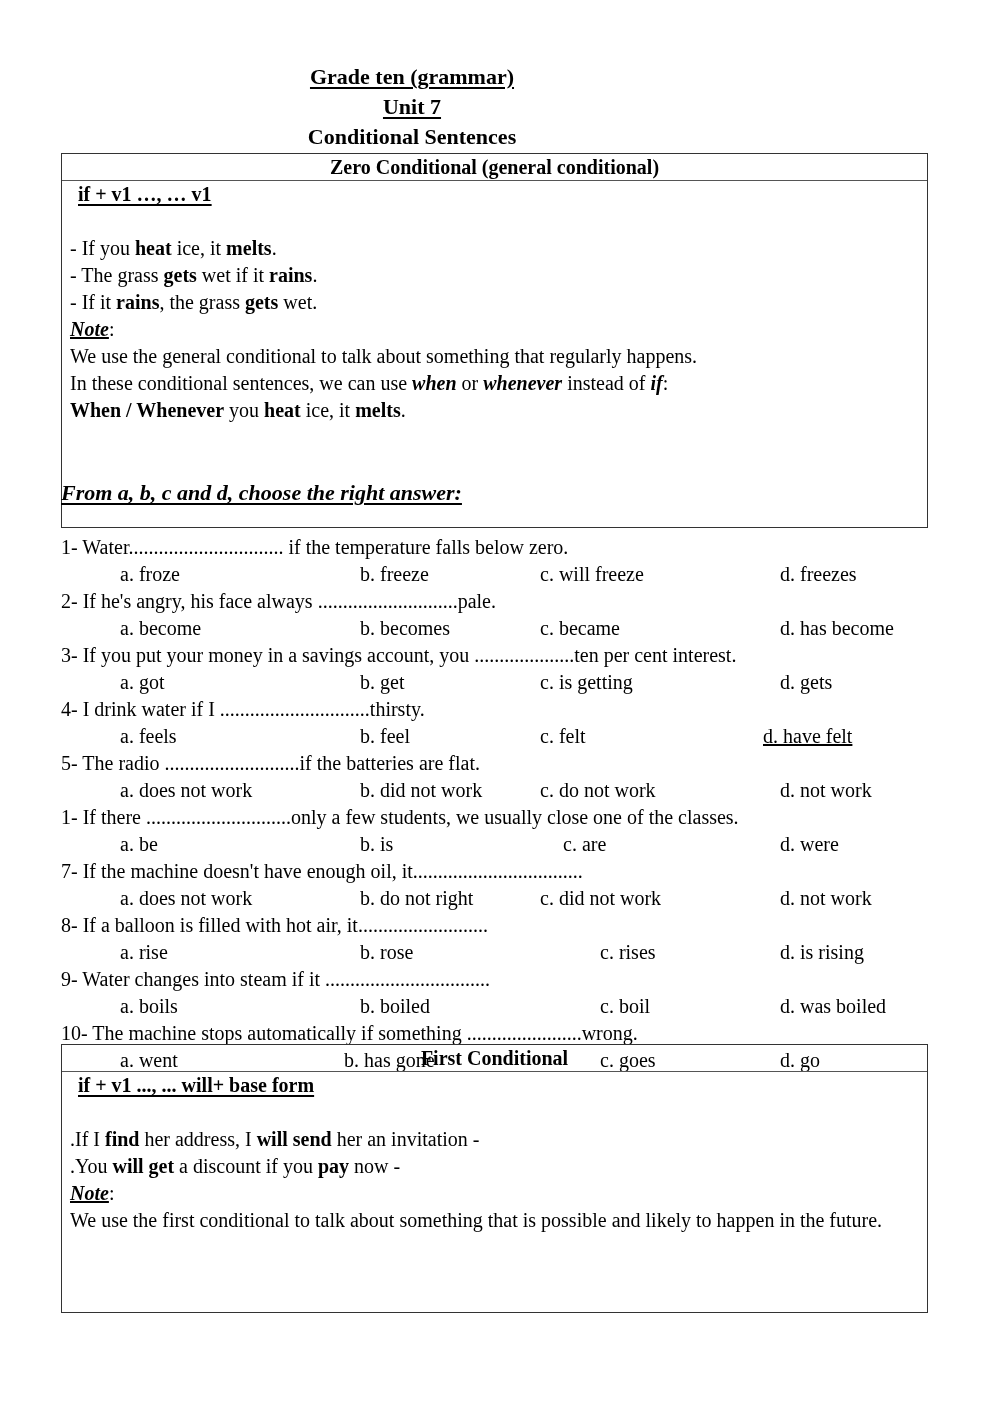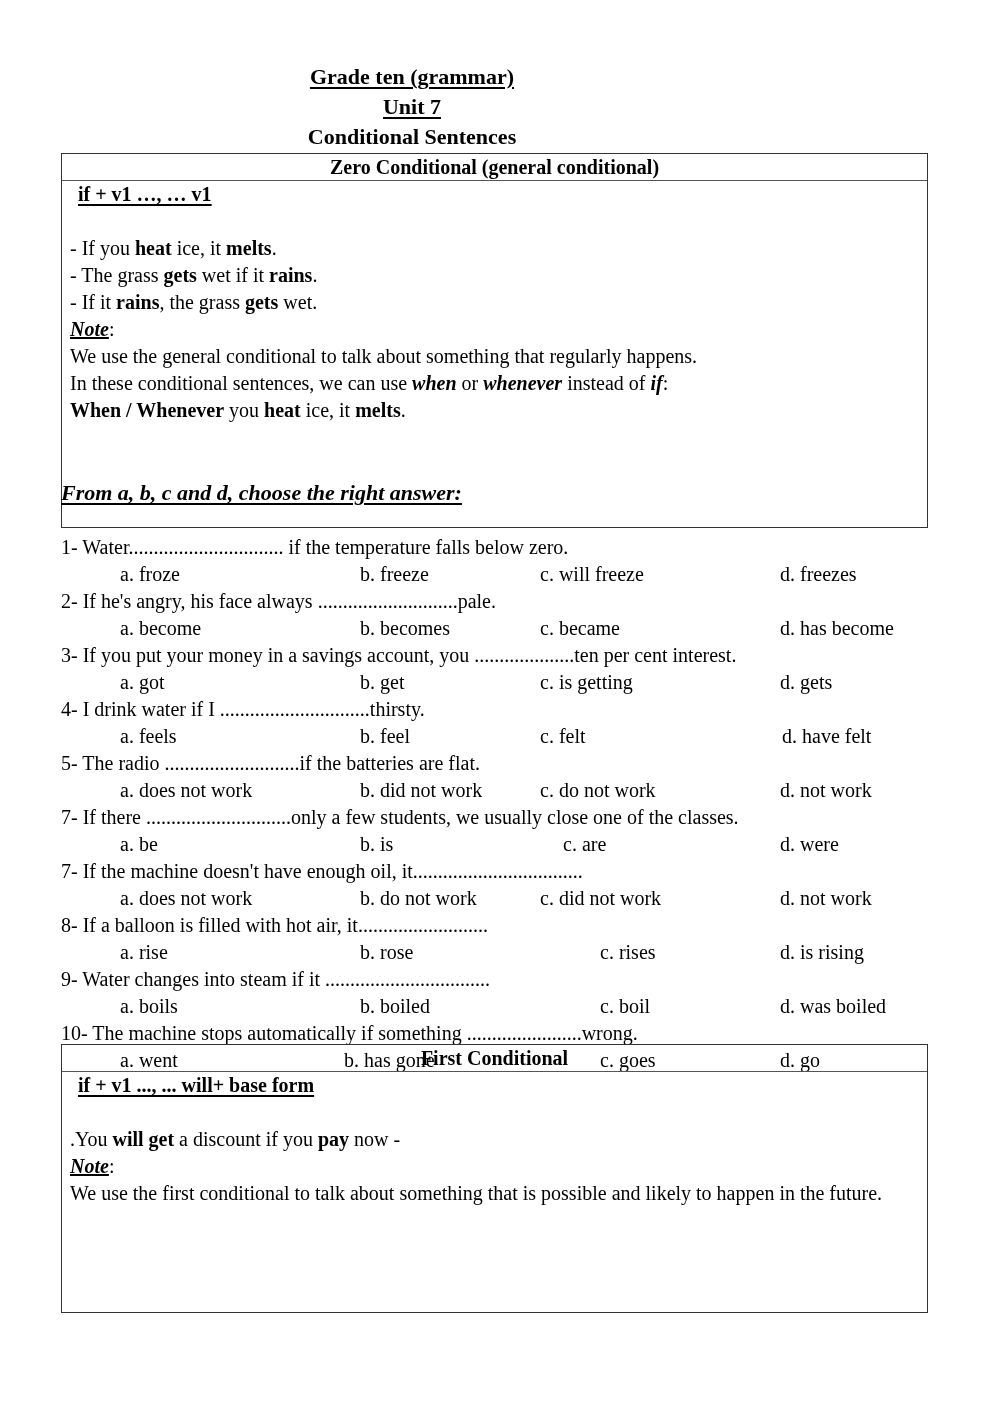--- a/index.html
+++ b/index.html
@@ -82,40 +82,40 @@
       <span class="opt" style="left: 59px;">a. got</span>
       <span class="opt" style="left: 299px;">b. get</span>
       <span class="opt" style="left: 479px;">c. is getting</span>
       <span class="opt" style="left: 719px;">d. gets</span>
     </div>
     <div class="q">4- I drink water if I ..............................thirsty.</div>
     <div class="opts">
       <span class="opt" style="left: 59px;">a. feels</span>
       <span class="opt" style="left: 299px; font-family: Liberation Serif, serif;">b. feel</span>
       <span class="opt" style="left: 479px;">c. felt</span>
-      <span class="opt" style="left: 721px;">d. have felt</span>
+      <span class="opt" style="left: 702px; text-decoration: underline;">d. have felt</span>
     </div>
     <div class="q">5- The radio ...........................if the batteries are flat.</div>
     <div class="opts">
       <span class="opt" style="left: 59px;">a. does not work</span>
       <span class="opt" style="left: 299px;">b. did not work</span>
       <span class="opt" style="left: 479px;">c. do not work</span>
       <span class="opt" style="left: 719px;">d. not work</span>
     </div>
-    <div class="q">7- If there .............................only a few students, we usually close one of the classes.</div>
+    <div class="q">1- If there .............................only a few students, we usually close one of the classes.</div>
     <div class="opts">
       <span class="opt" style="left: 59px;">a. be</span>
       <span class="opt" style="left: 299px;">b. is</span>
       <span class="opt" style="left: 479px; margin-left: 23px;">c. are</span>
       <span class="opt" style="left: 719px;">d. were</span>
     </div>
     <div class="q">7- If the machine doesn't have enough oil, it..................................</div>
     <div class="opts">
       <span class="opt" style="left: 59px;">a. does not work</span>
-      <span class="opt" style="left: 299px;">b. do not work</span>
+      <span class="opt" style="left: 299px;">b. do not right</span>
       <span class="opt" style="left: 479px;">c. did not work</span>
       <span class="opt" style="left: 719px;">d. not work</span>
     </div>
     <div class="q">8- If a balloon is filled with hot air, it..........................</div>
     <div class="opts">
       <span class="opt" style="left: 59px;">a. rise</span>
       <span class="opt" style="left: 299px;">b. rose</span>
       <span class="opt" style="left: 539px;">c. rises</span>
       <span class="opt" style="left: 719px;">d. is rising</span>
     </div>
@@ -133,17 +133,18 @@
       <span class="opt" style="left: 539px;">c. goes</span>
       <span class="opt" style="left: 719px;">d. go</span>
     </div>
   </div>
 
 <div class="box" style="top:1044px; height:269px;">
   <div class="box-head">First Conditional</div>
   <div class="box-body">
     <div class="line"><span class="formula">if + v1 ..., ... will+ base form</span></div>
     <div class="line">&nbsp;</div>
+    <div class="line"><span>.If I </span><b>find</b><span> her address, I </span><b>will send</b><span> her an invitation -</span></div>
     <div class="line"><span>.You </span><b>will get</b><span> a discount if you </span><b>pay</b><span> now -</span></div>
     <div class="line"><span class="note">Note</span><span>:</span></div>
     <div class="line wrap">We use the first conditional to talk about something that is possible and likely to happen in the future.</div>
   </div>
 </div>
 
 </body></html>

